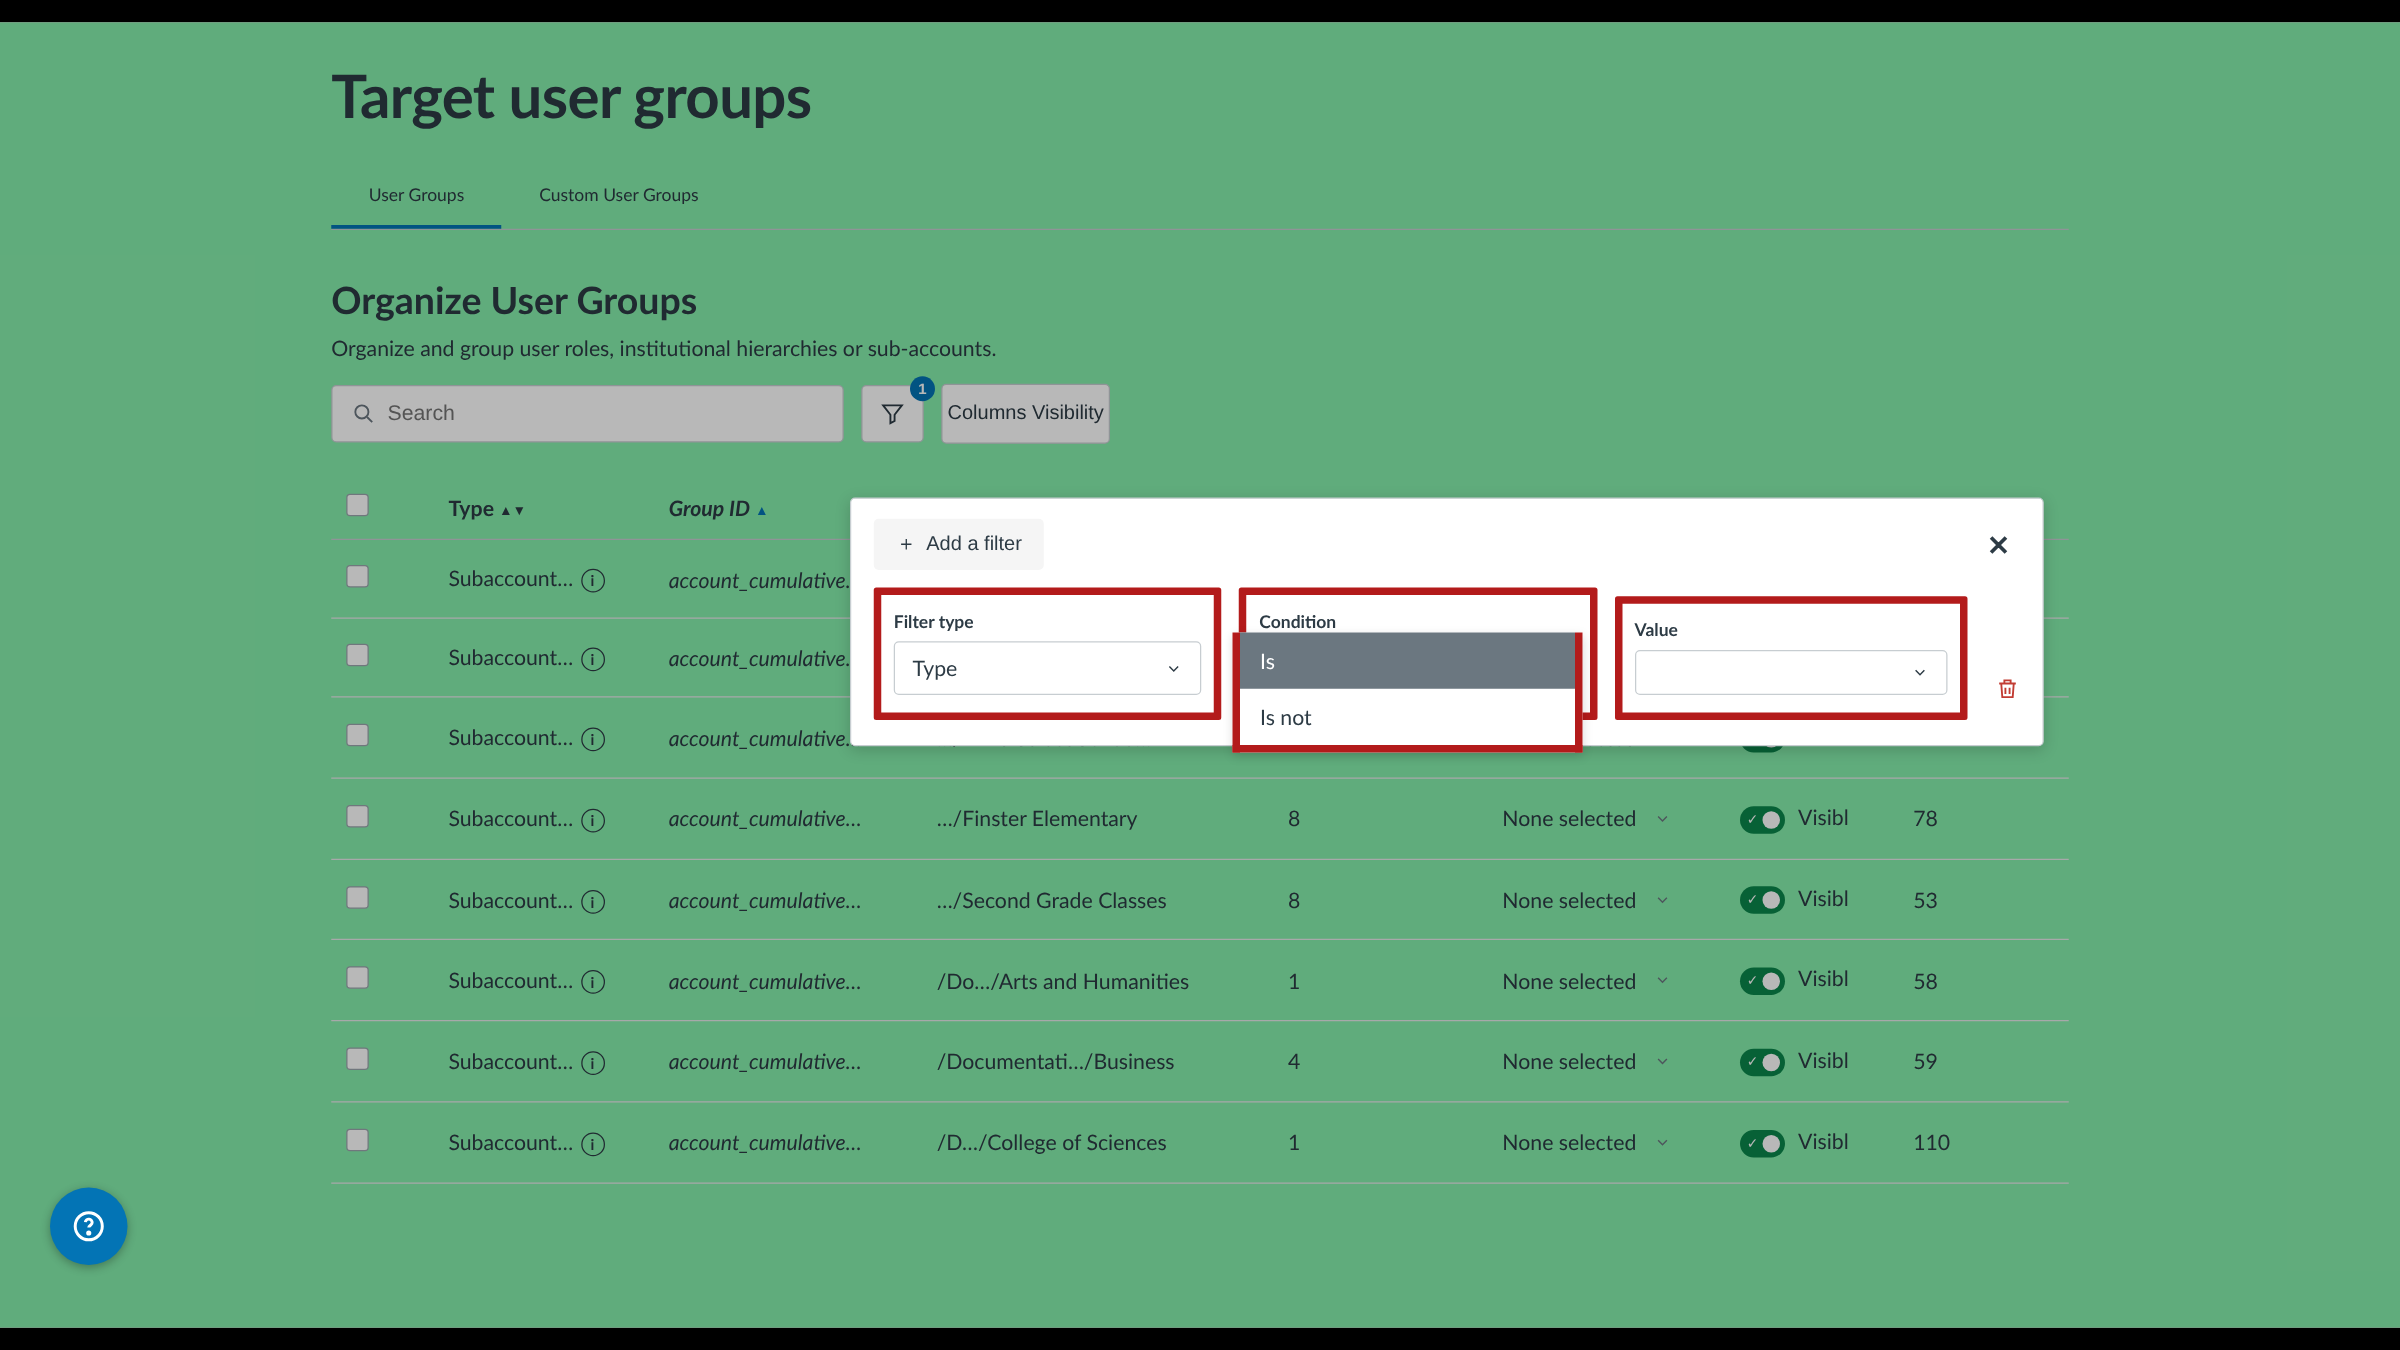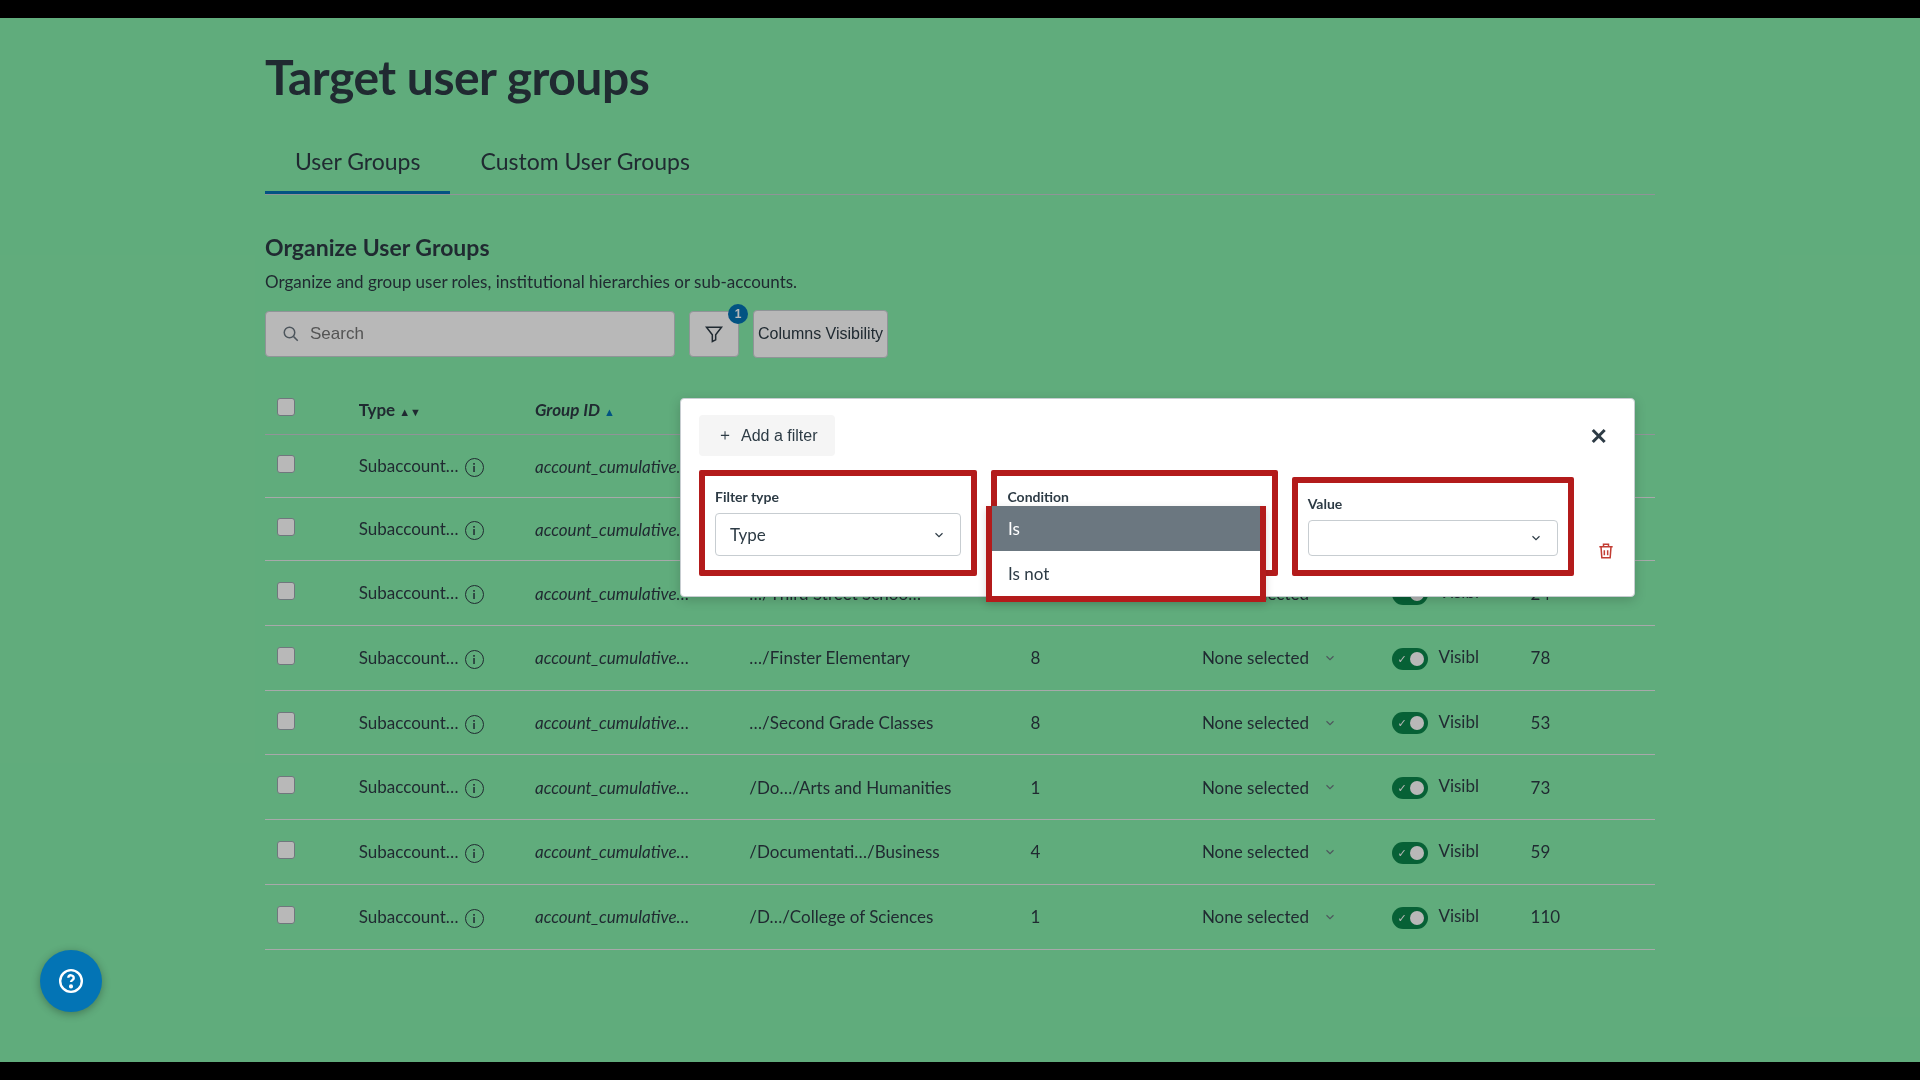--- a/index.html
+++ b/index.html
@@ -5,23 +5,23 @@
 * { box-sizing: border-box; margin: 0; padding: 0; }
 body { font-family: "Lato", -apple-system, BlinkMacSystemFont, "Segoe UI", sans-serif; background: #fff; color: #2d3b45; width: 1920px; height: 1080px; overflow: hidden; position: relative; }
 .letterbox { position: absolute; left: 0; right: 0; height: 18px; background: #000; }
 .letterbox.top { top: 0; }
 .letterbox.bottom { bottom: 0; }
 .content-wrap { position: absolute; top: 18px; bottom: 18px; left: 0; right: 0; background: #86efac; }
 .dim-overlay { position: absolute; inset: 0; background: rgba(0,0,0,0.28); pointer-events: none; z-index: 5; }
 .page { max-width: 1430px; margin: 0 auto; padding: 0 20px; }
 .page-title { font-size: 48px; font-weight: 700; color: #2d3b45; padding-top: 30px; padding-bottom: 28px; letter-spacing: -0.5px; }
 .tabs { display: flex; border-bottom: 1px solid #c7cdd1; }
-.tab { padding: 14px 30px 16px; font-size: 23px; cursor: pointer; border-bottom: 3px solid transparent; color: #2d3b45; }
+.tab { padding: 14px 30px 16px; font-size: 14px; cursor: pointer; border-bottom: 3px solid transparent; color: #2d3b45; }
 .tab.active { border-bottom-color: #0374b5; font-weight: 400; }
-.section-title { font-size: 23px; font-weight: 700; margin-top: 38px; }
+.section-title { font-size: 30px; font-weight: 700; margin-top: 38px; }
 .section-sub { font-size: 17px; color: #2d3b45; margin-top: 10px; margin-bottom: 18px; }
 .toolbar { display: flex; gap: 14px; align-items: center; margin-bottom: 26px; }
 .search-wrap { display:flex; align-items:center; gap:10px; border:1px solid #c7cdd1; border-radius:4px; padding: 12px 16px; width: 410px; background:#fff; }
 .search-wrap input { border:none; outline:none; font-size:17px; flex:1; background:transparent; color:#6b7780; }
 .search-icon { color:#6b7780; }
 .filter-btn { position: relative; border:1px solid #c7cdd1; border-radius:4px; padding: 12px 14px; background:#fff; cursor:pointer; display:flex; align-items:center; }
 .filter-badge { position:absolute; top:-8px; right:-10px; background:#0374b5; color:#fff; border-radius:50%; width:20px; height:20px; font-size:12px; display:flex; align-items:center; justify-content:center; font-weight:600; }
 .cols-btn { border:1px solid #c7cdd1; border-radius:4px; padding: 14px 4px; background:#fff; cursor:pointer; font-size:16px; color:#2d3b45; }
 .table { width: 100%; }
 .thead { display:flex; align-items:center; border-bottom:1px solid #c7cdd1; padding: 14px 0; font-weight:700; font-size:17px; }
@@ -220,21 +220,21 @@
               <div class="sel">
                 <span>None selected</span>
                 <span class="chev">
                   <svg width="14" height="14" viewBox="0 0 24 24" fill="none" stroke="currentColor" stroke-width="2">
                     <polyline points="6 9 12 15 18 9"></polyline>
                   </svg>
                 </span>
               </div>
             </div>
       <div class="col-vis"><span class="toggle"><span class="toggle-check">✓</span></span><span>Visibl</span></div>
-      <div class="col-num">73</div>
+      <div class="col-num">58</div>
       <div class="col-trash"><span class="trash"><svg width="18" height="20" viewBox="0 0 24 24" fill="none" stroke="currentColor" stroke-width="1.8">
                   <path d="M4 7h16M9 7V4h6v3M6 7l1 13h10l1-13M10 11v6M14 11v6"></path>
                 </svg></span></div>
     </div>
     <div class="trow">
       <div class="col-check"><span class="checkbox"></span></div>
       <div class="col-type">Subaccount…<span class="info-ic">i</span></div>
       <div class="col-groupid">account_cumulative…</div>
       <div class="col-path">/Documentati…/Business</div>
       <div class="col-count">4</div>

